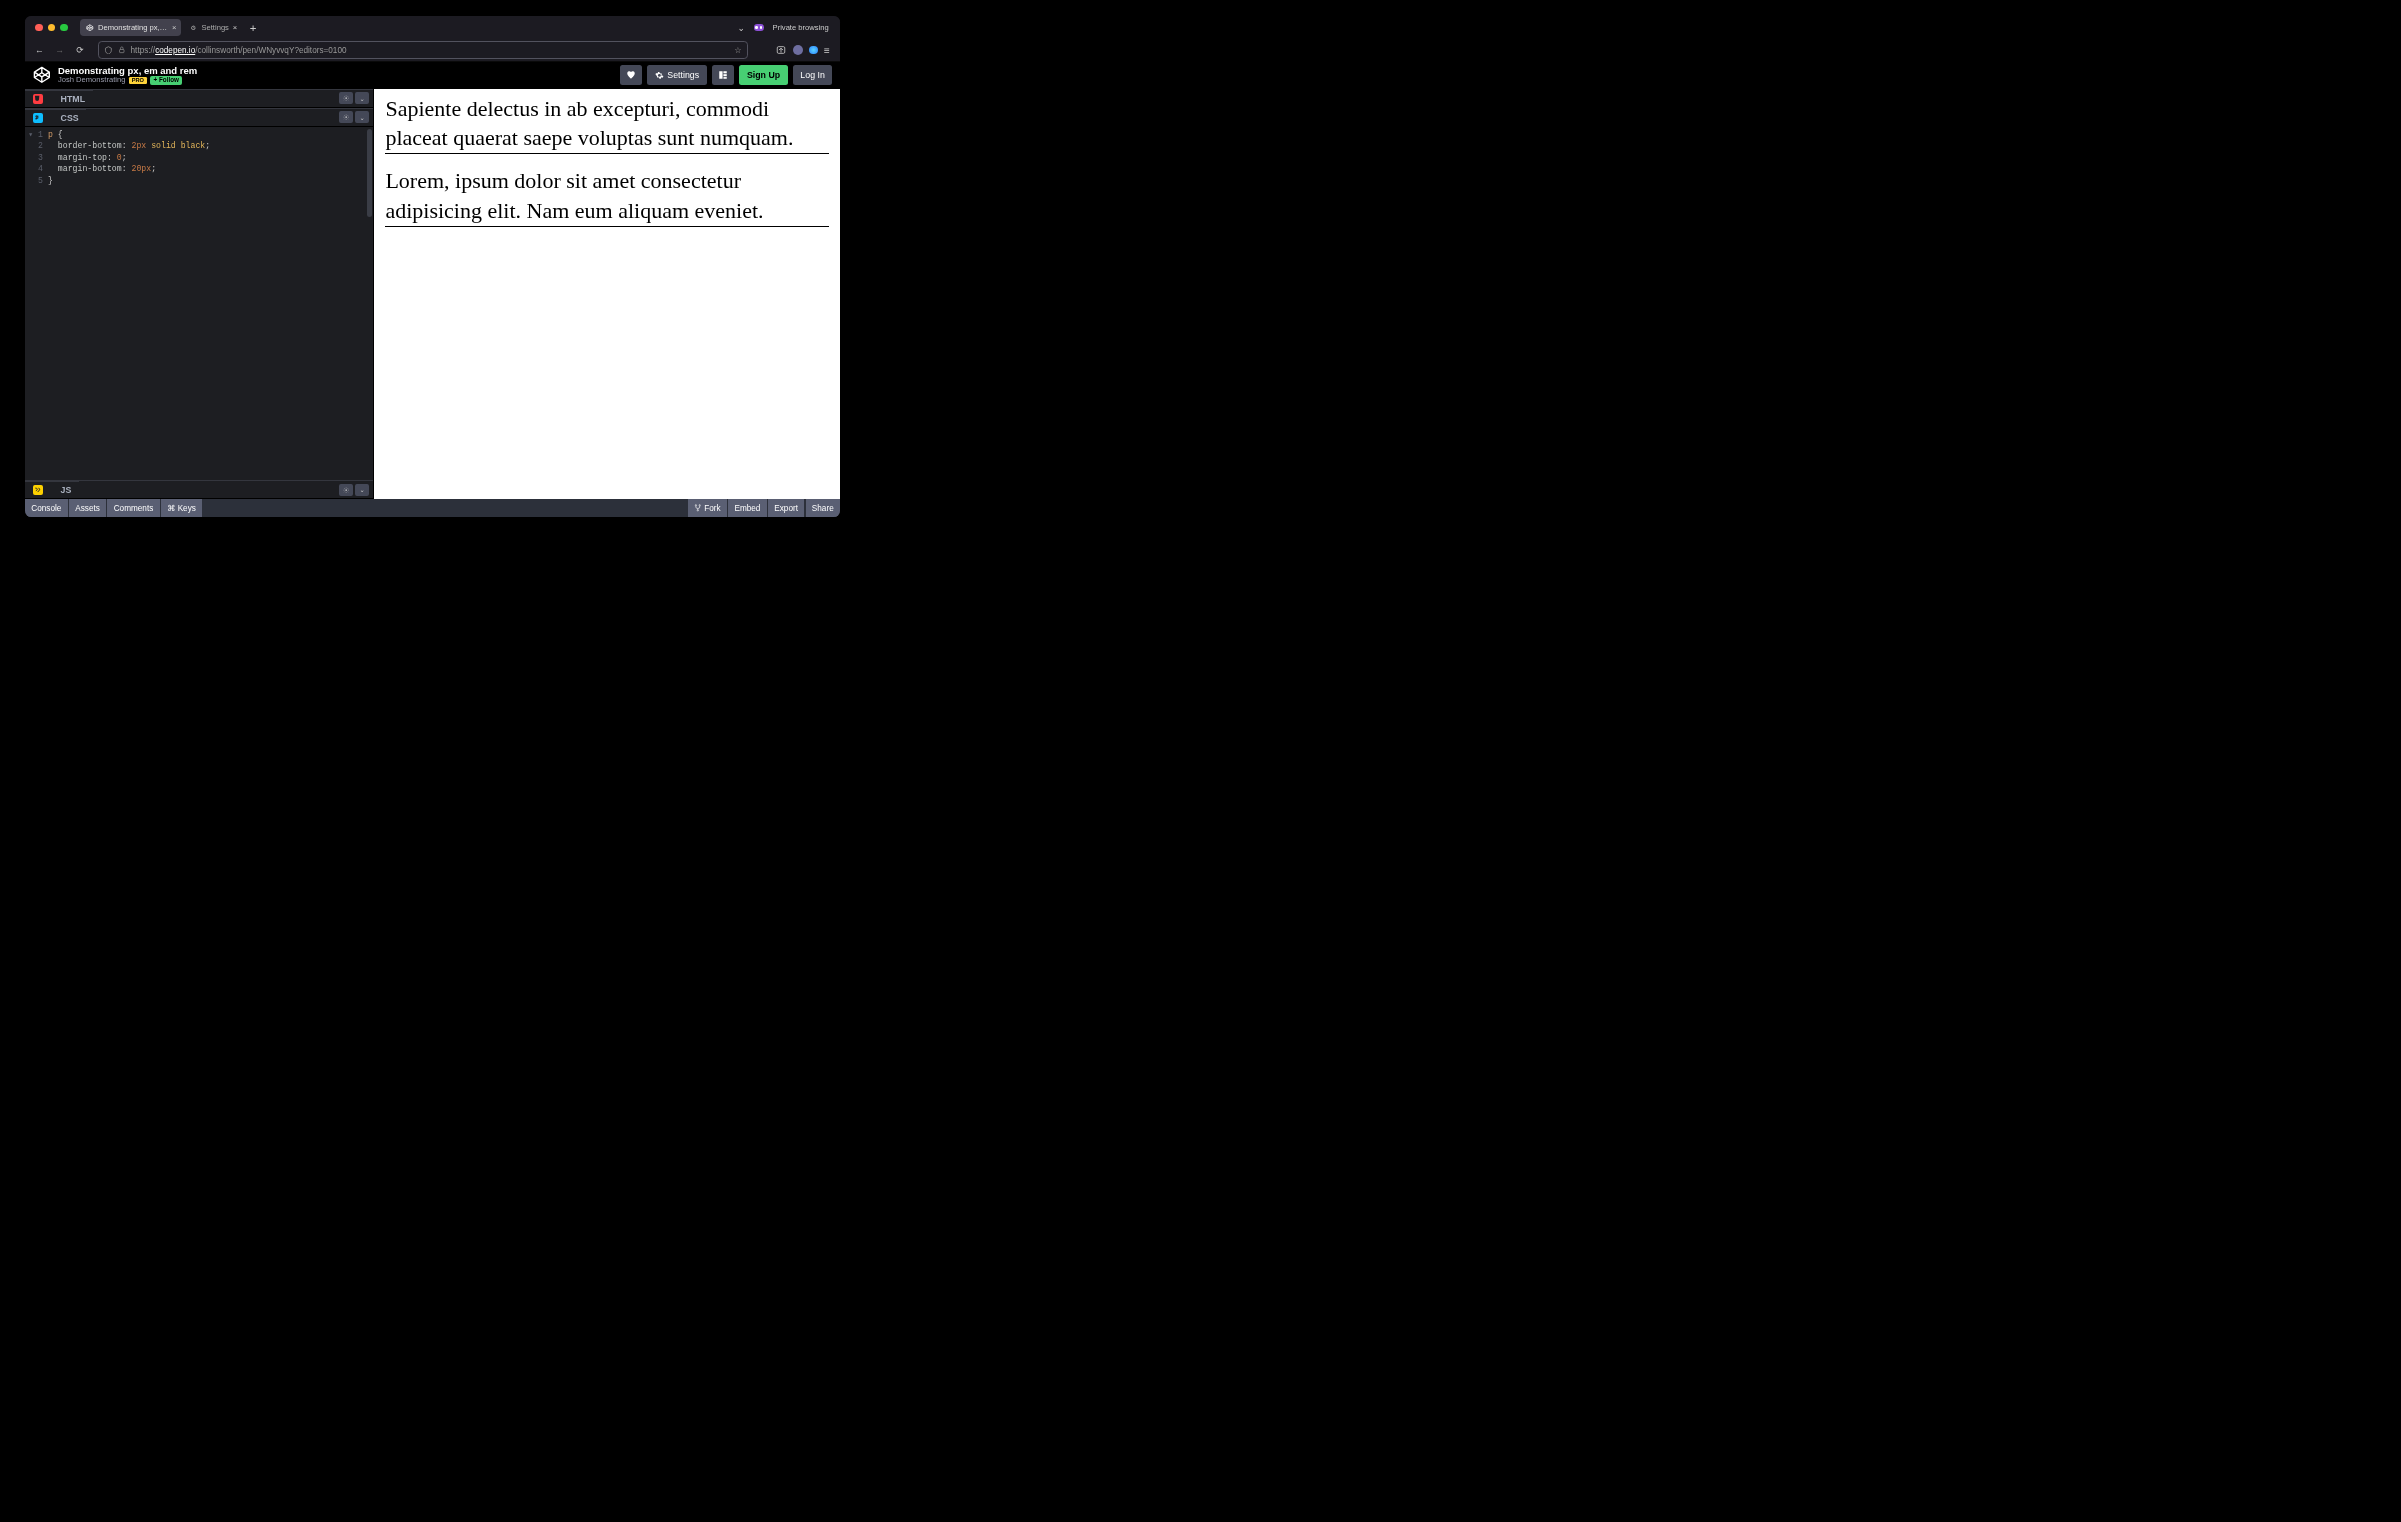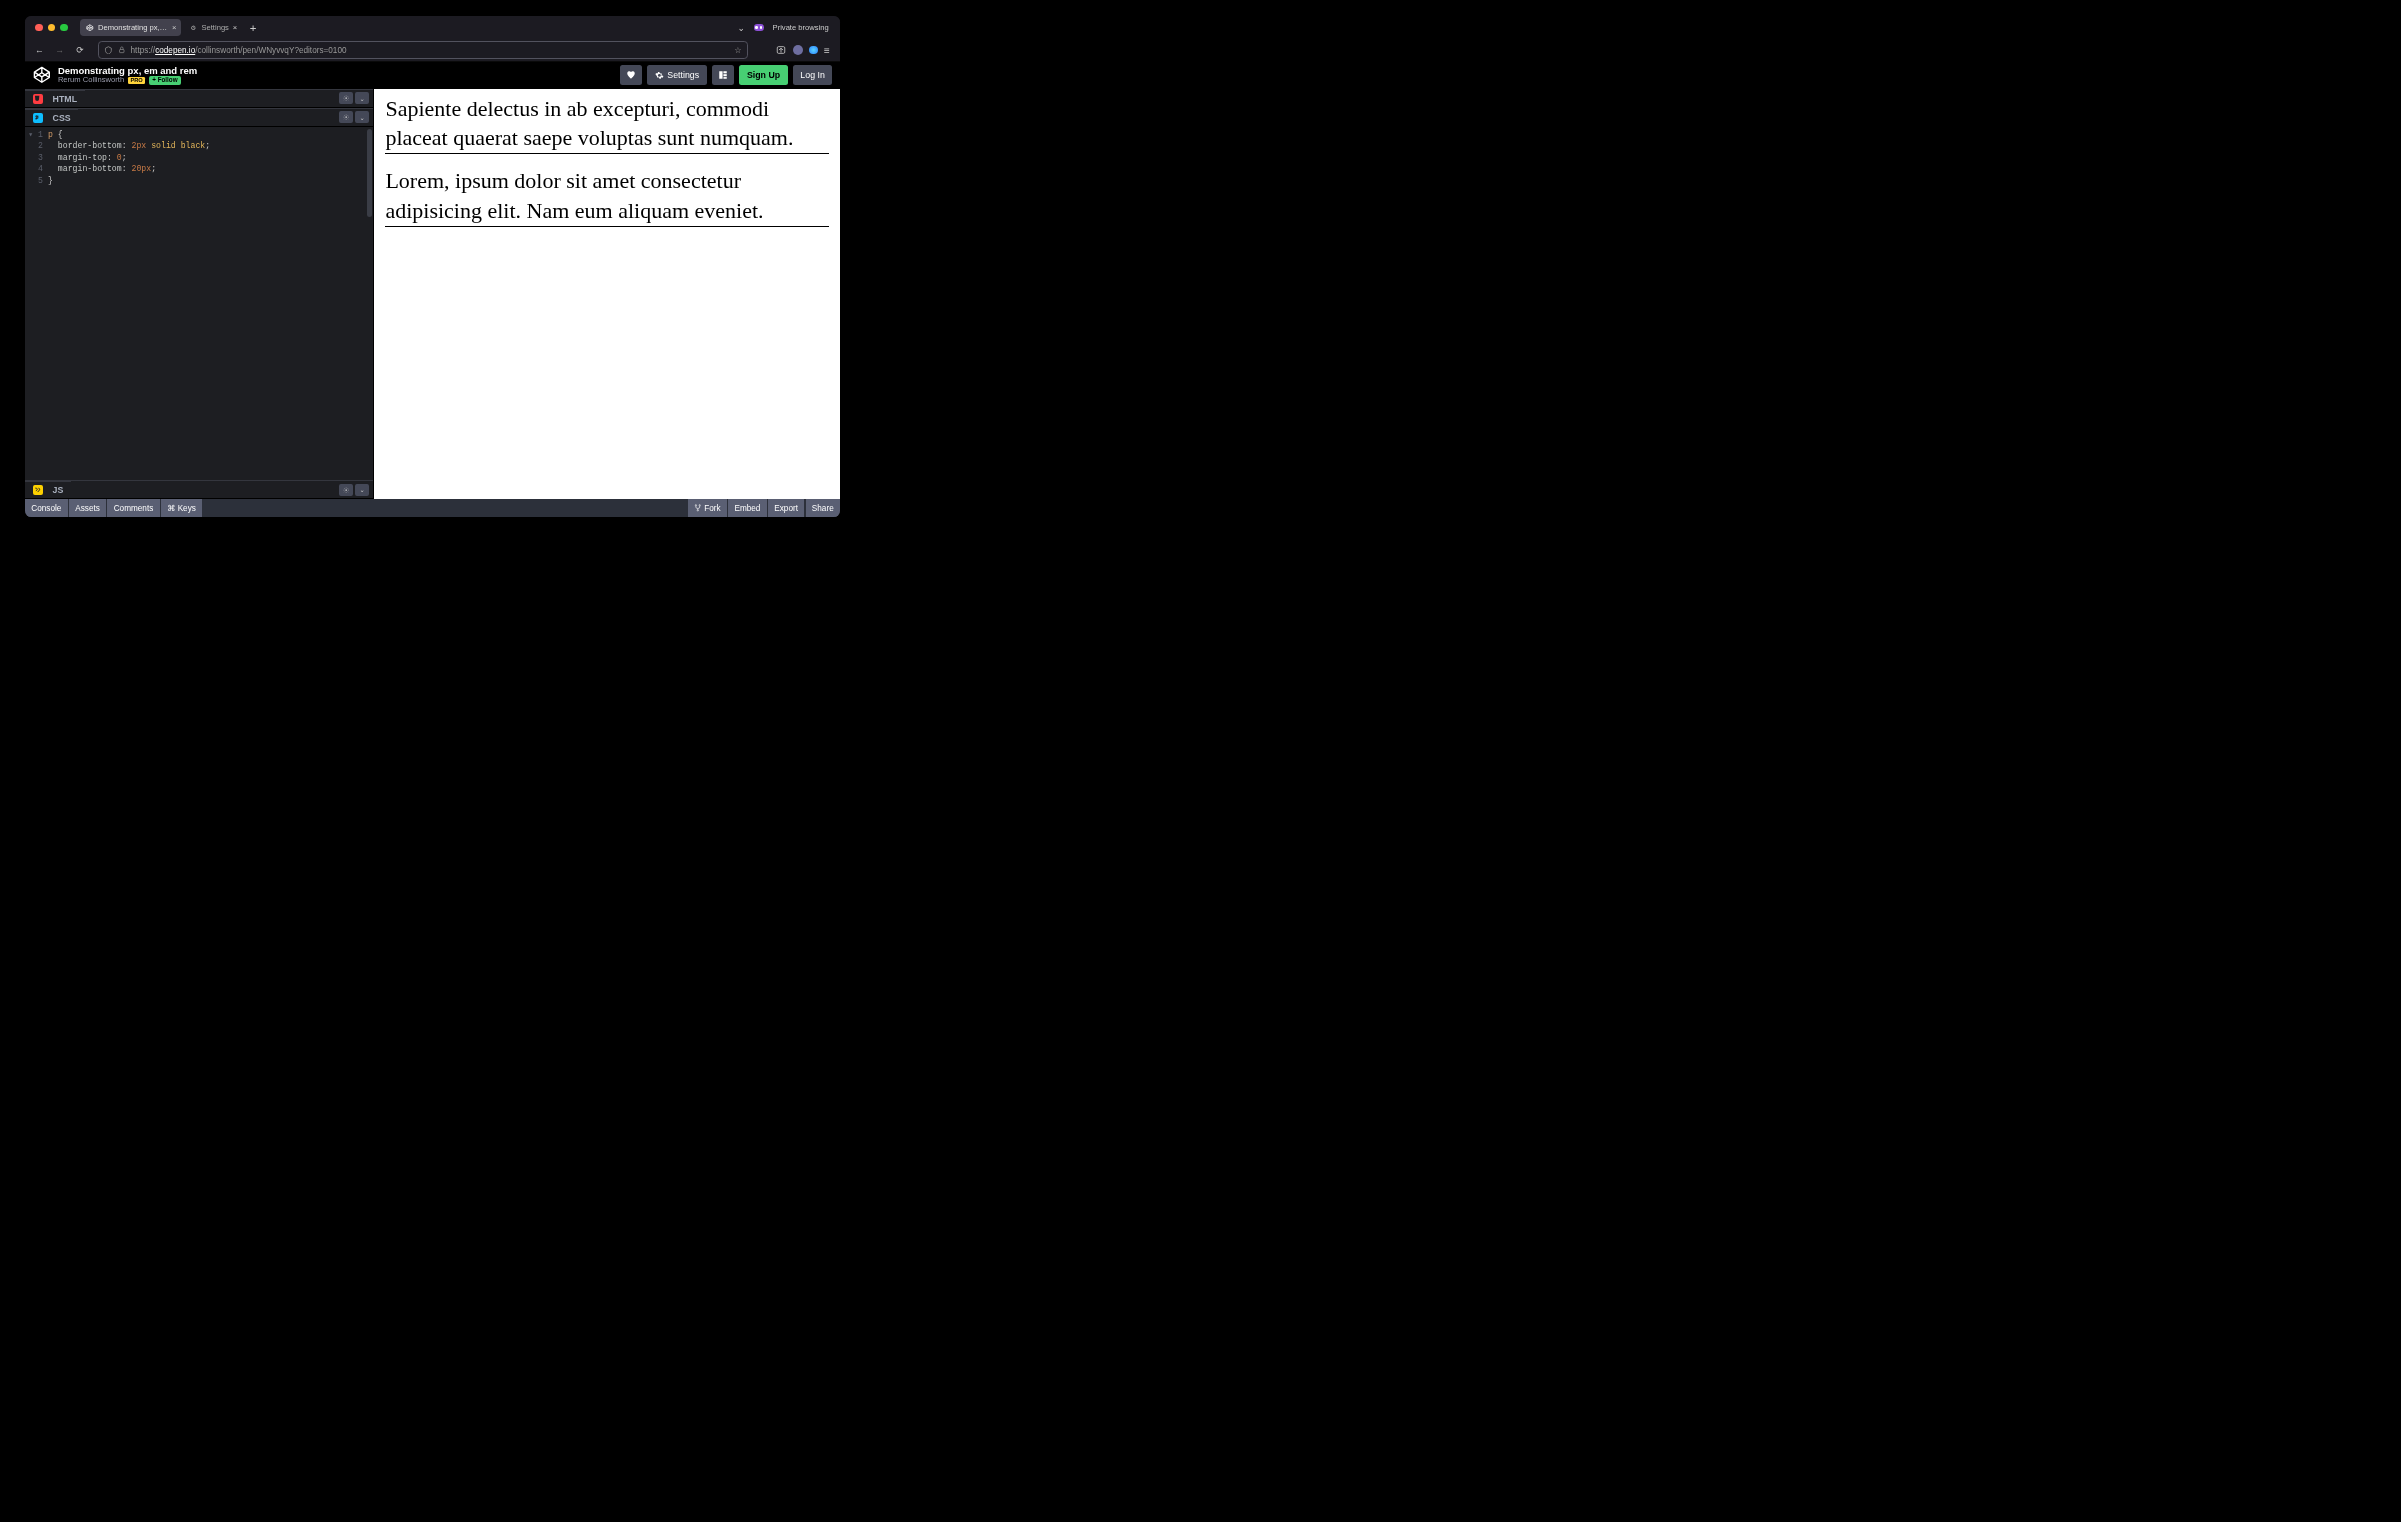--- a/index.html
+++ b/index.html
@@ -124,21 +124,21 @@
 .editor-panel { display:flex; flex-direction:column; }
 .editor-panel.html-panel { flex: 0 0 auto; }
 .editor-panel.css-panel { flex: 1; }
 .editor-panel.js-panel { flex: 0 0 auto; }
 .panel-header {
   height:19px; background:#1d1e22; display:flex; align-items:center;
   border-top:0.6px solid #34363e; border-bottom:0.6px solid #000;
 }
 .panel-tab {
   background:#1d1e22; color:#aab1bf; font-weight:700; font-size:8.8px;
-  padding:0 7.6px; height:100%; display:flex; align-items:center; gap:10px;
+  padding:0 7.6px; height:100%; display:flex; align-items:center; gap:18px;
   border-top:1.3px solid #34363e;
 }
 .lang-icon { width:10px; height:10px; border-radius:1.9px; display:flex; align-items:center; justify-content:center; font-size:5.7px; font-weight:900;}
 .lang-html { background:#ff3c41; color:#1d1e22; }
 .lang-css { background:#0ebeff; color:#1d1e22; }
 .lang-js { background:#fcd000; color:#1d1e22; }
 .panel-header-right { margin-left:auto; display:flex; gap:2.5px; padding-right:3.8px;}
 .mini-btn { width:14px; height:12.6px; background:#444857; border-radius:1.9px; display:flex; align-items:center; justify-content:center; color:#ccc; font-size:6.3px; cursor:pointer;}
 
 .code-area {
@@ -271,21 +271,21 @@
 
   <div class="cp-header">
     <div class="cp-logo">
       <svg viewBox="0 0 100 100" width="17.7" height="17.7">
           <path d="M50 8 L92 35 L92 65 L50 92 L8 65 L8 35 Z M50 8 L50 38 M92 35 L50 62 M8 35 L50 62 M50 92 L50 62 M92 65 L50 38 M8 65 L50 38" stroke="#fff" stroke-width="8" fill="none" stroke-linejoin="round"></path>
         </svg>
     </div>
     <div class="cp-title-block">
       <div class="cp-title">Demonstrating px, em and rem</div>
       <div class="cp-author-row">
-        <span class="cp-author">Rerum Collinsworth</span>
+        <span class="cp-author">Josh Demonstrating</span>
         <span class="pro-badge">PRO</span>
         <span class="follow-btn">+ Follow</span>
       </div>
     </div>
     <div class="cp-header-right">
       <button class="cp-btn icon-only">
         <svg width="10" height="10" viewBox="0 0 24 24" fill="#fff">
             <path d="M12 21 C12 21 3 14 3 8 A5 5 0 0 1 12 5 A5 5 0 0 1 21 8 C21 14 12 21 12 21 Z"></path>
           </svg>
       </button>

